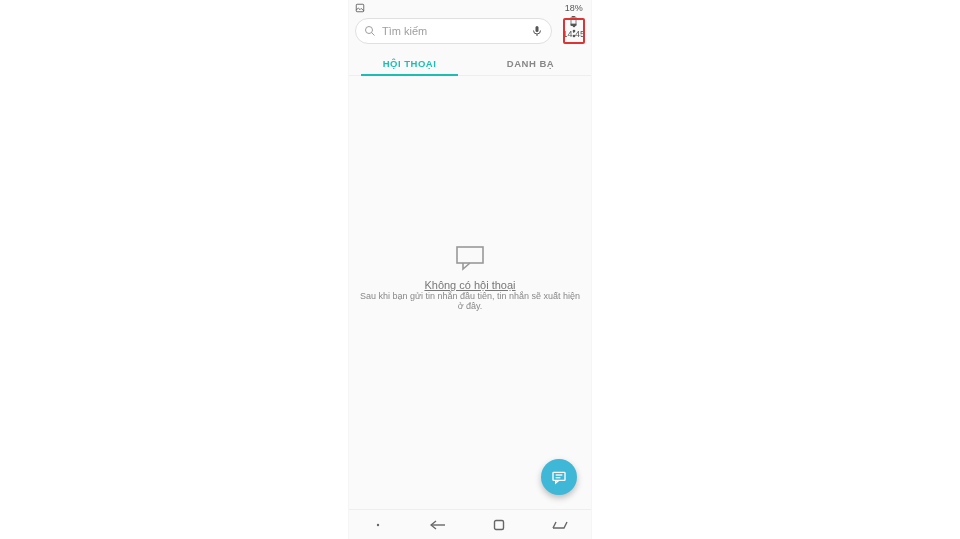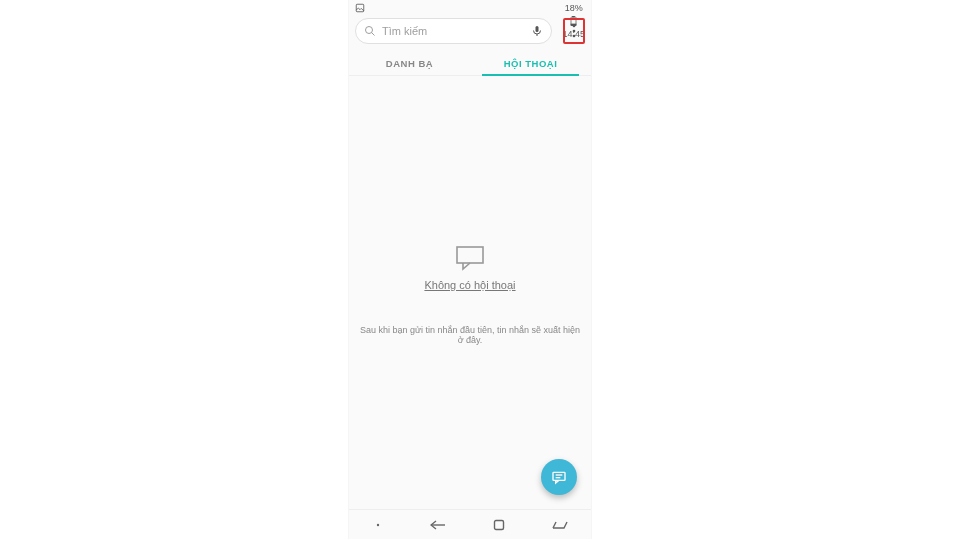--- a/index.html
+++ b/index.html
@@ -17,21 +17,21 @@
   .more-btn { width:22px; height:26px; display:flex; align-items:center; justify-content:center; border:2px solid #d33; border-radius:2px; }
   .more-btn svg { display:block; }
   
   .tabs { display:flex; border-bottom:1px solid #eee; }
   .tab { flex:1; text-align:center; font-size:9.5px; font-weight:700; letter-spacing:.5px; padding:8px 0 6px; color:#888; position:relative; }
   .tab.active { color:#1bbfb2; }
   .tab.active::after { content:""; position:absolute; left:10%; right:10%; bottom:-1px; height:2px; background:#1bbfb2; }
   
   .empty { position:absolute; left:0; right:0; top:245px; text-align:center; color:#888; }
   .empty-title { font-size:11px; margin-top:8px; color:#777;text-decoration:underline; }
-  .empty-desc { font-size:9px; margin-top:34px; color:#888; padding:0 8px; }
+  .empty-desc { font-size:9px; color:#888; padding:0 8px; }
   .empty-icon { display:flex; justify-content:center; }
   
   .fab { position:absolute; right:14px; bottom:44px; width:36px; height:36px; border-radius:50%; background:#3fb7d6; display:flex; align-items:center; justify-content:center; box-shadow:0 3px 6px rgba(0,0,0,0.25); }
   
   .navbar { position:absolute; left:0; right:0; bottom:0; height:30px; background:#fafafa; border-top:1px solid #eee; display:flex; align-items:center; justify-content:space-around; }
   .navbar svg { display:block; }
 </style>
 </head>
 <body>
 
@@ -81,22 +81,22 @@
     <div class="more-btn">
       <svg width="4" height="14" viewBox="0 0 4 14" fill="#555">
           <circle cx="2" cy="2" r="1.3"></circle>
           <circle cx="2" cy="7" r="1.3"></circle>
           <circle cx="2" cy="12" r="1.3"></circle>
         </svg>
     </div>
   </div>
 
   <div class="tabs">
+    <div class="tab active"><span>HỘI THOẠI</span></div>
     <div class="tab"><span>DANH BẠ</span></div>
-    <div class="tab active"><span>HỘI THOẠI</span></div>
   </div>
 
   <div class="empty">
     <div class="empty-icon">
       <svg width="30" height="26" viewBox="0 0 30 26" fill="none" stroke="#999" stroke-width="1.6">
           <rect x="2" y="2" width="26" height="16"></rect>
           <path d="M8 18l0 6 7-6"></path>
         </svg>
     </div>
     <div class="empty-title">Không có hội thoại</div>

